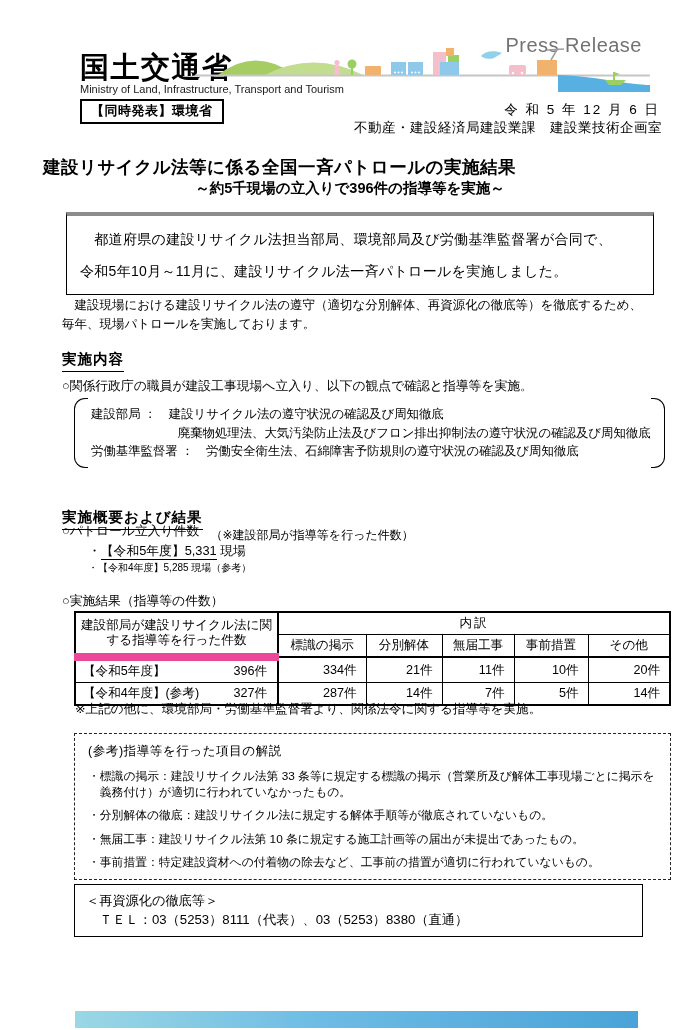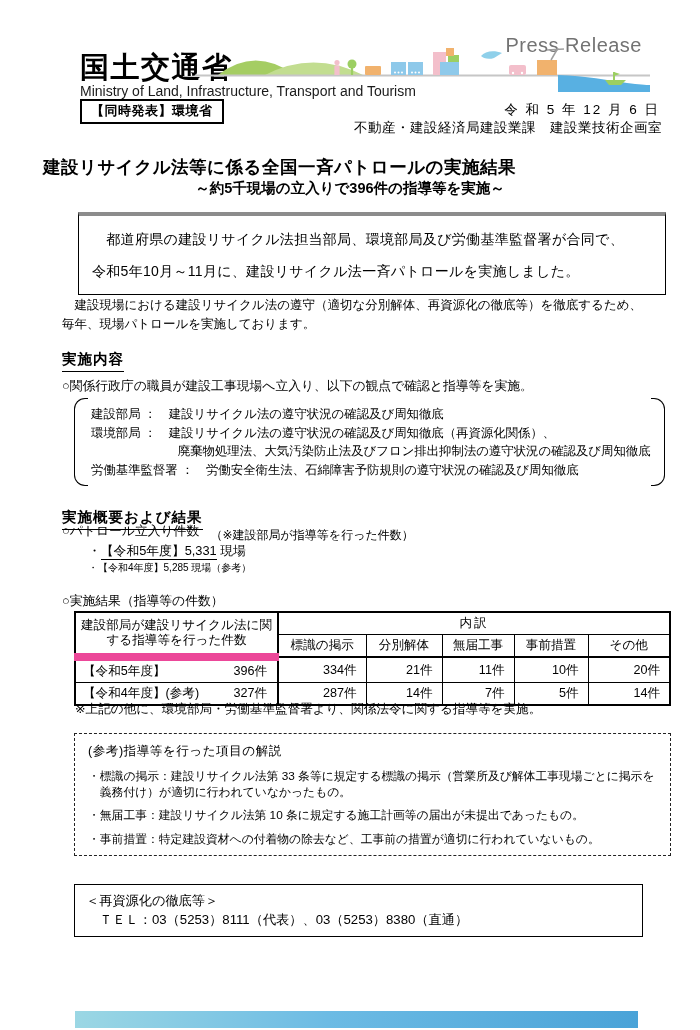--- a/index.html
+++ b/index.html
@@ -6,36 +6,36 @@
   body {
     width:700px; height:1030px; position:relative; background:#ffffff;
     font-family:"Liberation Sans","DejaVu Sans",sans-serif; color:#000;
     overflow:hidden;
   }
   .abs { position:absolute; }
 
   
   .press-release { top:34px; right:58px; font-size:20px; color:#737373; letter-spacing:0.5px; }
   .logo-ja { left:80px; top:48px; font-size:29px; font-weight:bold; letter-spacing:1.5px; }
-  .logo-en { left:80px; top:83px; font-size:14px; color:#1a1a1a; }
+  .logo-en { left:80px; top:83px; font-size:11px; color:#1a1a1a; }
   .joint-box {
     left:80px; top:99px; border:2px solid #000; padding:1px 9px 2px 9px;
     font-size:13px; font-weight:bold; letter-spacing:0.5px;
   }
   .date-line { right:40px; top:101px; font-size:13.5px; letter-spacing:2px; text-align:right; }
   .dept-line { right:38px; top:119px; font-size:13.5px; letter-spacing:0.5px; text-align:right; }
   .skyline { left:195px; top:40px; width:455px; height:52px; }
 
   
   .doc-title { top:155px; left:0; width:559px; text-align:center; font-size:17.5px; font-weight:bold; letter-spacing:0.5px; }
   .doc-subtitle { top:179px; left:0; width:700px; text-align:center; font-size:14.5px; font-weight:bold; }
 
   
   .lead-box {
-    top:212px; left:78px; width:560px;
+    top:212px; left:66px; width:560px;
     border:1.5px solid #000; border-top:4px solid #8c8c8c;
     padding:7px 13px; font-size:14px; line-height:32px; letter-spacing:0.3px;
     white-space:pre-line;
   }
 
   .intro { top:296px; left:62px; width:584px; font-size:12.5px; line-height:19px; }
 
   
   .sec-heading { font-size:14.5px; font-weight:bold; letter-spacing:1px;
     border-bottom:1.5px solid #000; padding-bottom:2px; display:inline-block; }
@@ -168,21 +168,20 @@
   <div class="abs lead-box">　都道府県の建設リサイクル法担当部局、環境部局及び労働基準監督署が合同で、
 令和5年10月～11月に、建設リサイクル法一斉パトロールを実施しました。</div>
 
   <div class="abs intro">　建設現場における建設リサイクル法の遵守（適切な分別解体、再資源化の徹底等）を徹底するため、毎年、現場パトロールを実施しております。</div>
 
   <div class="abs sec1-heading sec-heading">実施内容</div>
   <div class="abs sec1-lead">○関係行政庁の職員が建設工事現場へ立入り、以下の観点で確認と指導等を実施。</div>
 
   <div class="abs bracket-box">
     <div class="bracket-line">建設部局 ：　建設リサイクル法の遵守状況の確認及び周知徹底</div>
-    <div class="bracket-line">環境部局 ：　建設リサイクル法の遵守状況の確認及び周知徹底（再資源化関係）、</div>
     <div class="bracket-line">　　　　　　　廃棄物処理法、大気汚染防止法及びフロン排出抑制法の遵守状況の確認及び周知徹底</div>
     <div class="bracket-line">労働基準監督署 ：　労働安全衛生法、石綿障害予防規則の遵守状況の確認及び周知徹底</div>
   </div>
 
   <div class="abs sec2-row">
     <span class="sec-heading">実施概要および結果</span>
     <span class="sec2-note">（※建設部局が指導等を行った件数）</span>
   </div>
 
   <div class="abs patrol-heading">○パトロール立入り件数</div>
@@ -241,20 +240,21 @@
         <td class="td-val">14件</td>
       </tr>
     </tbody>
       </table>
   </div>
   <div class="abs table-note">※上記の他に、環境部局・労働基準監督署より、関係法令に関する指導等を実施。</div>
 
   <div class="abs ref-box">
     <div class="ref-title">(参考)指導等を行った項目の解説</div>
     <div class="ref-item">・標識の掲示：建設リサイクル法第 33 条等に規定する標識の掲示（営業所及び解体工事現場ごとに掲示を義務付け）が適切に行われていなかったもの。</div>
+    <div class="ref-item">・分別解体の徹底：建設リサイクル法に規定する解体手順等が徹底されていないもの。</div>
     <div class="ref-item">・無届工事：建設リサイクル法第 10 条に規定する施工計画等の届出が未提出であったもの。</div>
     <div class="ref-item">・事前措置：特定建設資材への付着物の除去など、工事前の措置が適切に行われていないもの。</div>
   </div>
 
   <div class="abs contact-box">
     <div>＜再資源化の徹底等＞</div>
     <div>　ＴＥＬ：03（5253）8111（代表）、03（5253）8380（直通）</div>
   </div>
 
   <div class="abs footer-band"></div>

